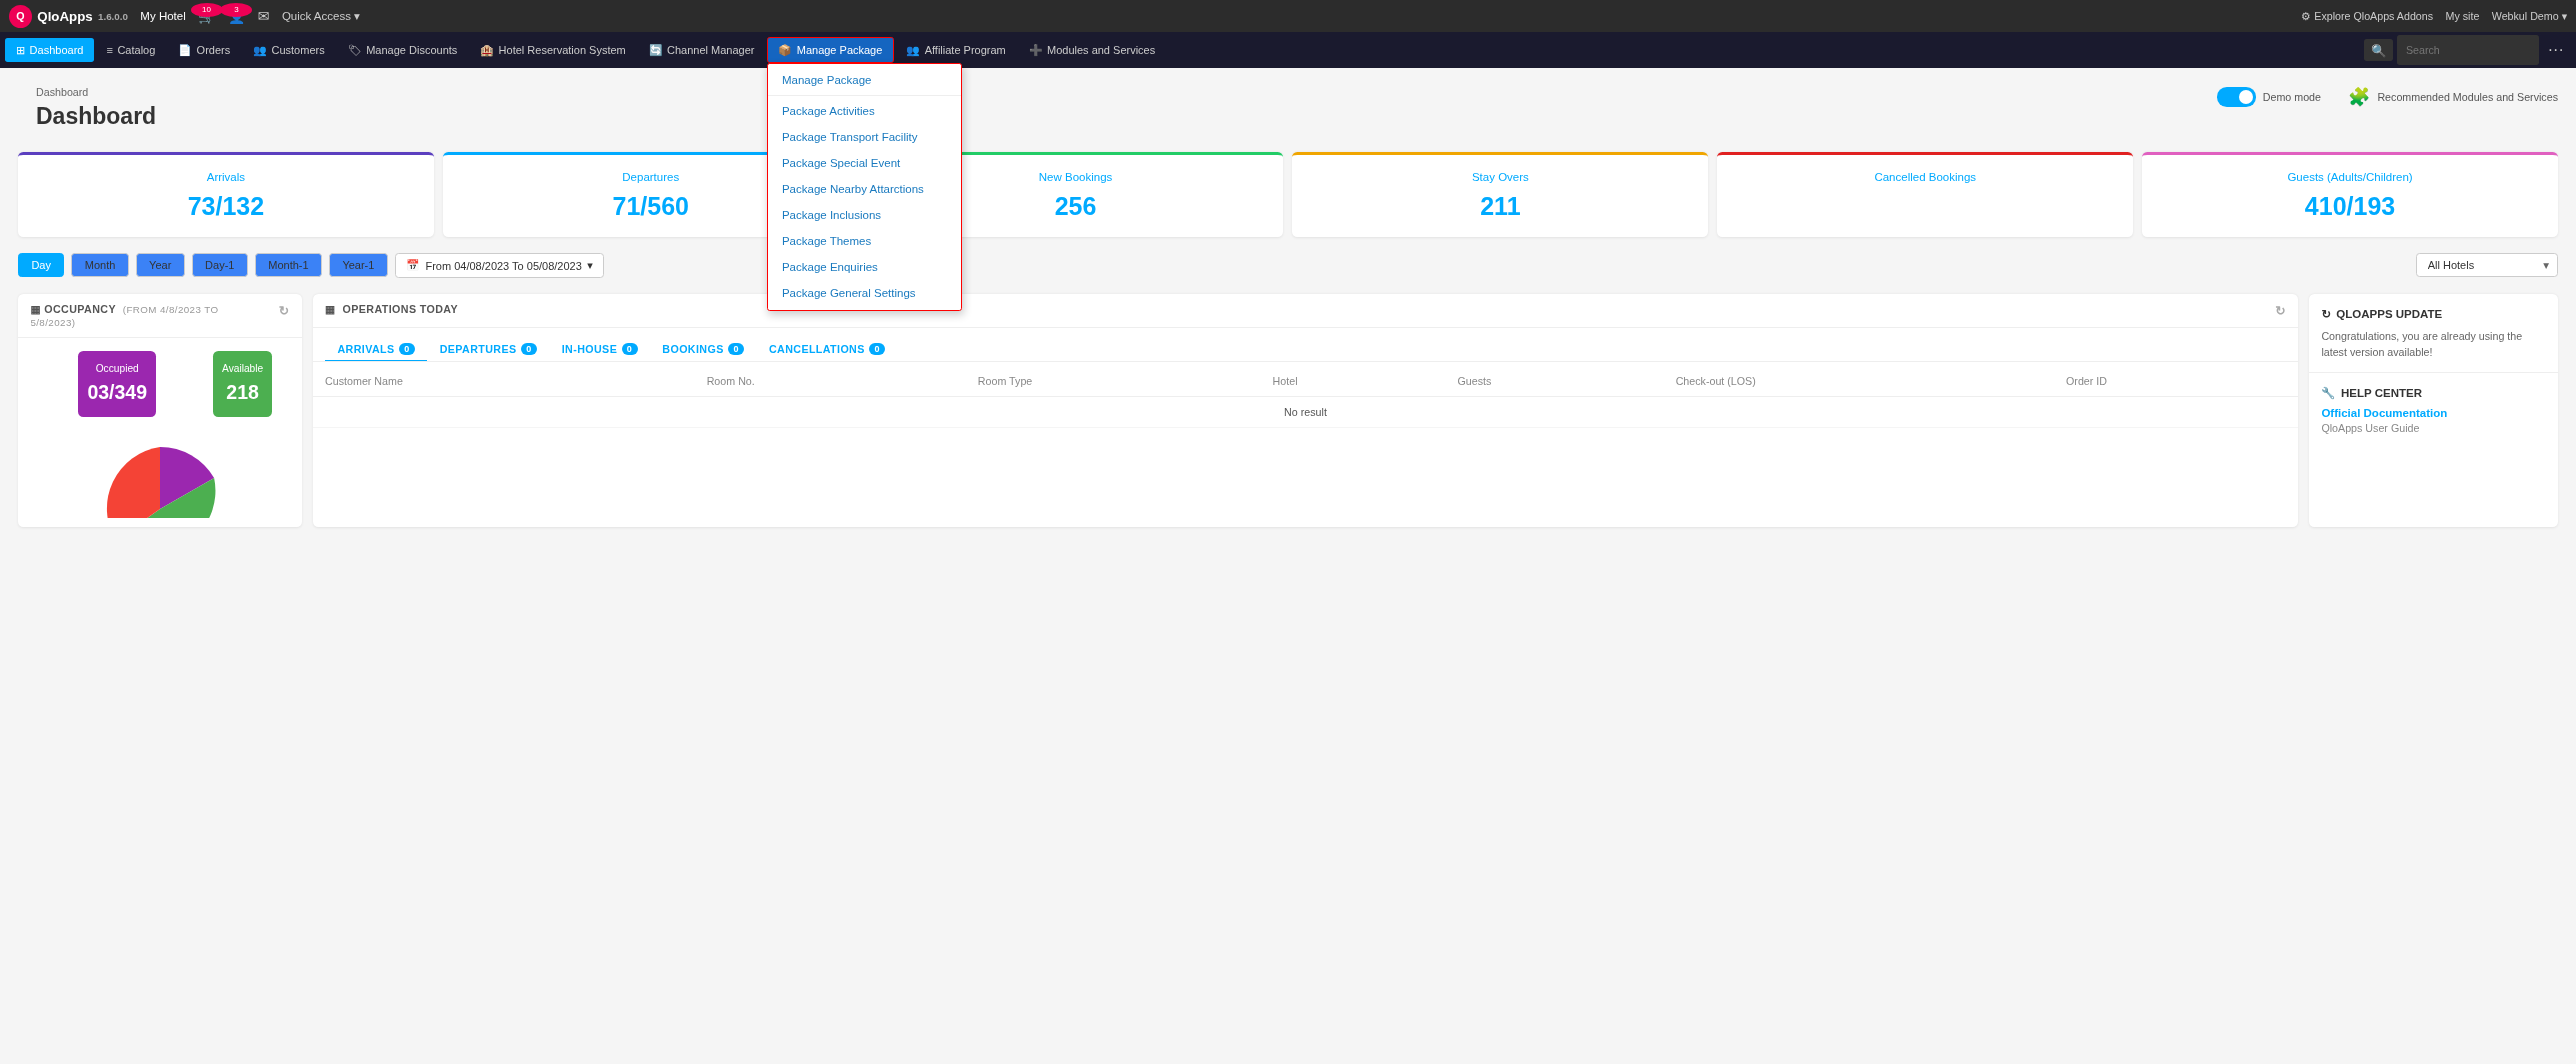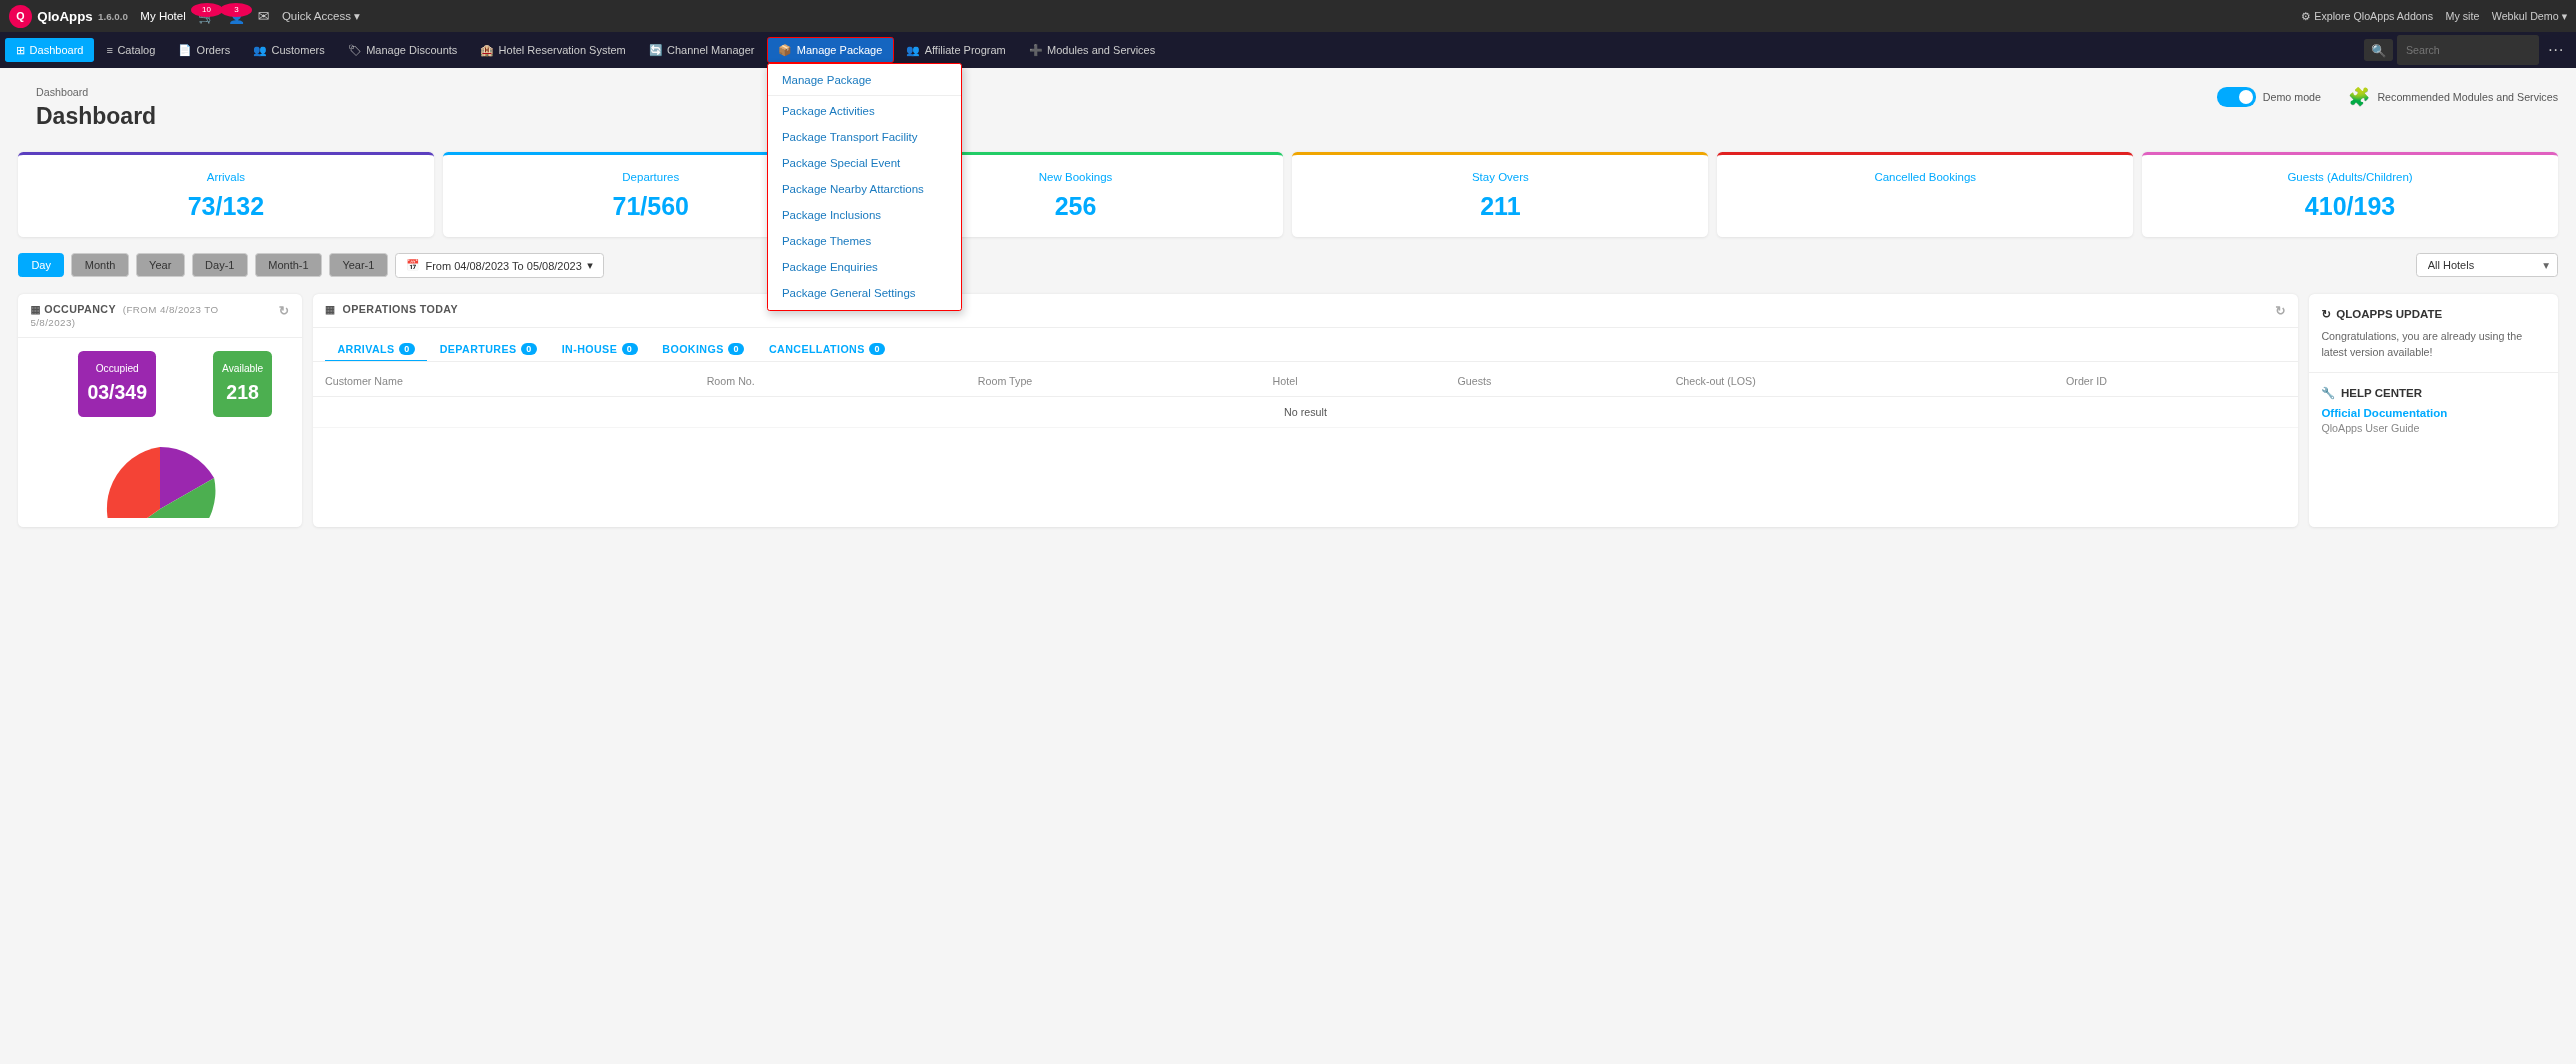--- a/index.html
+++ b/index.html
@@ -165,21 +165,21 @@
     .filter-row {
       display: flex;
       align-items: flex-start;
       padding: 7px 18px;
       gap: 7px;
     }
     .filter-btn {
       padding: 5.3px 12.4px;
       border-radius: 3.6px;
       border: 0.9px solid #ccc;
-      background: #a3a3a3;
+      background: #3b82f6;
       cursor: pointer;
       font-size: 11px;
       color: #333;
     }
     .filter-btn.active { background: #00aaff; color: #fff; border-color: #00aaff; }
     .date-range {
       padding: 5.3px 10.7px;
       border-radius: 3.6px;
       border: 0.9px solid #ccc;
       background: #fff;

